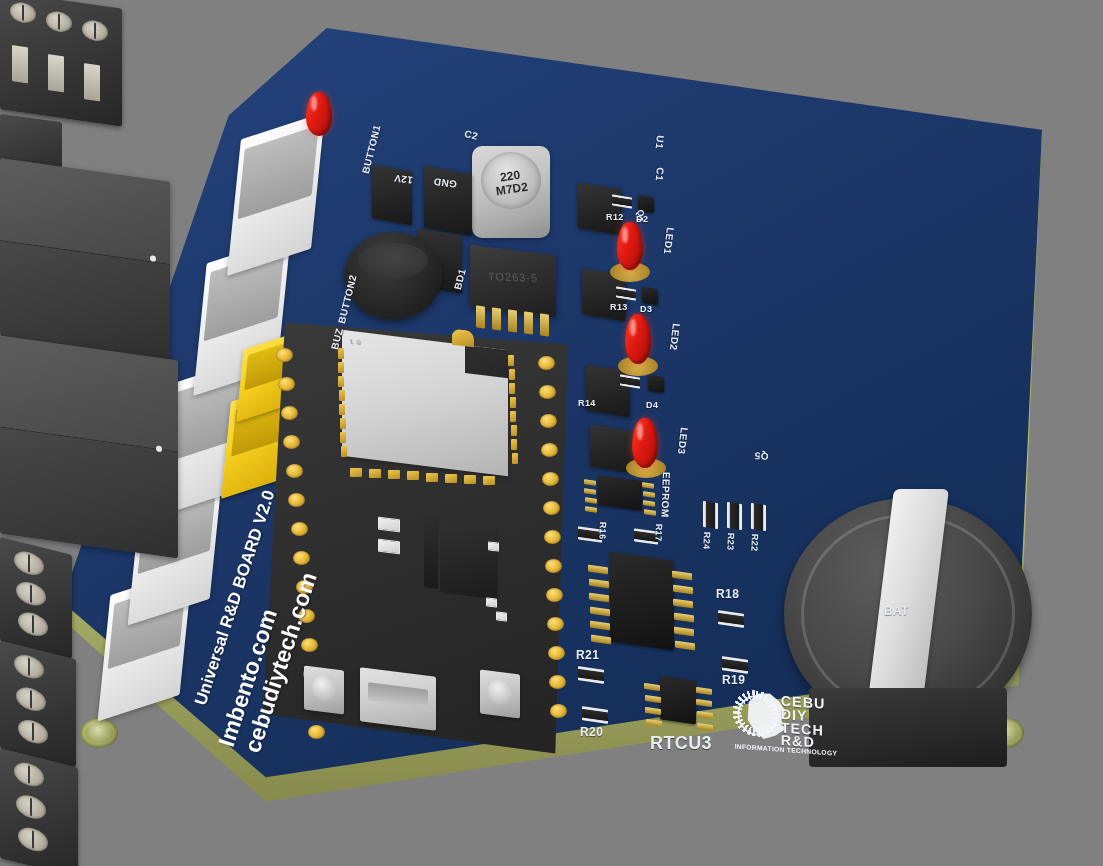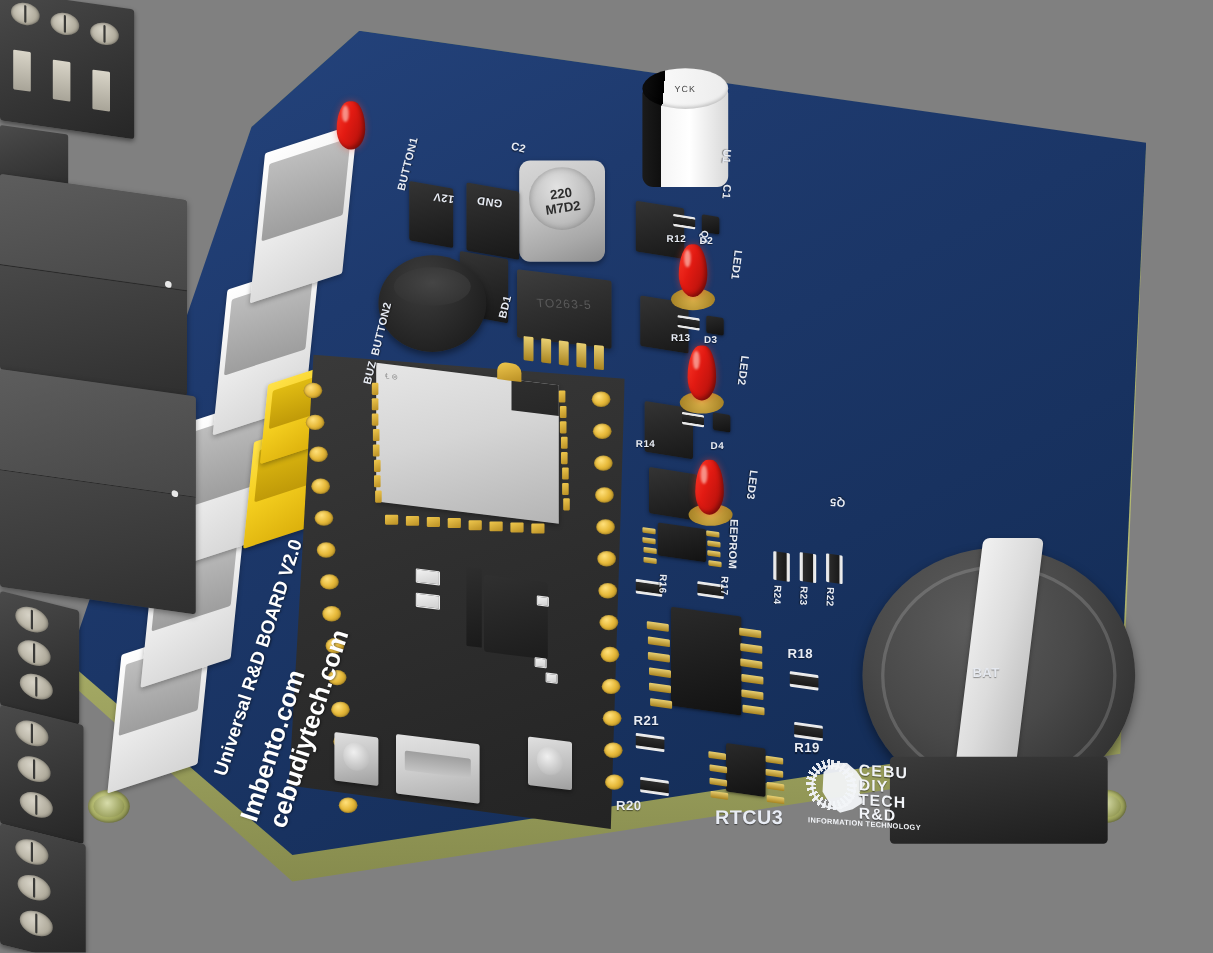--- a/index.html
+++ b/index.html
@@ -334,25 +334,20 @@
     <div class="screw" style="left:82px;top:16px;width:26px;height:20px;"></div>
     <div style="position:absolute;left:12px;top:52px;width:16px;height:36px;background:linear-gradient(180deg,#d9d5c8,#a8a498);border-radius:1px;"></div>
     <div style="position:absolute;left:48px;top:56px;width:16px;height:36px;background:linear-gradient(180deg,#d9d5c8,#a8a498);border-radius:1px;"></div>
     <div style="position:absolute;left:84px;top:60px;width:16px;height:36px;background:linear-gradient(180deg,#d9d5c8,#a8a498);border-radius:1px;"></div>
   </div>
 
   <div class="led" style="left:306px;top:92px;width:26px;height:44px;">
       <div class="gl"></div>
     </div>
 
-  <div class="ecap" style="left:584px;top:62px;width:78px;height:108px;">
-    <div class="barrel" style="background:linear-gradient(90deg,#1b1b1b 0%,#0f0f0f 22%,#f5f5f5 22%,#ffffff 55%,#d8d8d8 100%);"></div>
-    <div class="top" style="background:linear-gradient(95deg,#101010 0%,#000 26%,#f8f8f8 26%,#ececec 100%);"></div>
-    <div class="lbl" style="color:#444;">YCK</div>
-  </div>
 
   <div class="inductor" style="left:472px;top:146px;width:78px;height:92px;">
     <div class="core"></div>
     <div class="ind-lbl">
       <span>220</span><br>
       <span>M7D2</span>
     </div>
   </div>
 
   <div class="to263" style="left:470px;top:250px;width:86px;height:62px;transform:skewY(7deg);">
@@ -595,21 +590,21 @@
   <div class="silk sm rot" style="left:676px;top:228px;transform:rotate(97deg);">LED1</div>
   <div class="silk sm rot" style="left:682px;top:324px;transform:rotate(97deg);">LED2</div>
   <div class="silk sm rot" style="left:690px;top:428px;transform:rotate(97deg);">LED3</div>
 
   <div class="silk sm rot" style="left:672px;top:472px;transform:rotate(92deg);">EEPROM</div>
   <div class="silk tiny rot" style="left:608px;top:522px;transform:rotate(92deg);">R16</div>
   <div class="silk tiny rot" style="left:664px;top:524px;transform:rotate(92deg);">R17</div>
 
   <div class="silk md" style="left:716px;top:587px;">R18</div>
   <div class="silk md" style="left:722px;top:673px;">R19</div>
-  <div class="silk md" style="left:560px;top:725px;">R20</div>
+  <div class="silk md" style="left:580px;top:725px;">R20</div>
   <div class="silk md" style="left:576px;top:648px;">R21</div>
 
   <div class="silk tiny rot" style="left:760px;top:534px;transform:rotate(92deg);">R22</div>
   <div class="silk tiny rot" style="left:736px;top:533px;transform:rotate(92deg);">R23</div>
   <div class="silk tiny rot" style="left:712px;top:532px;transform:rotate(92deg);">R24</div>
 
   <div class="silk lg" style="left:650px;top:733px;">RTCU3</div>
   <div class="silk md" style="left:884px;top:604px;opacity:.8;">BAT</div>
 
   <div class="brandtext" style="left:214px;top:742px;transform:rotate(-72deg);font-size:23px;">

